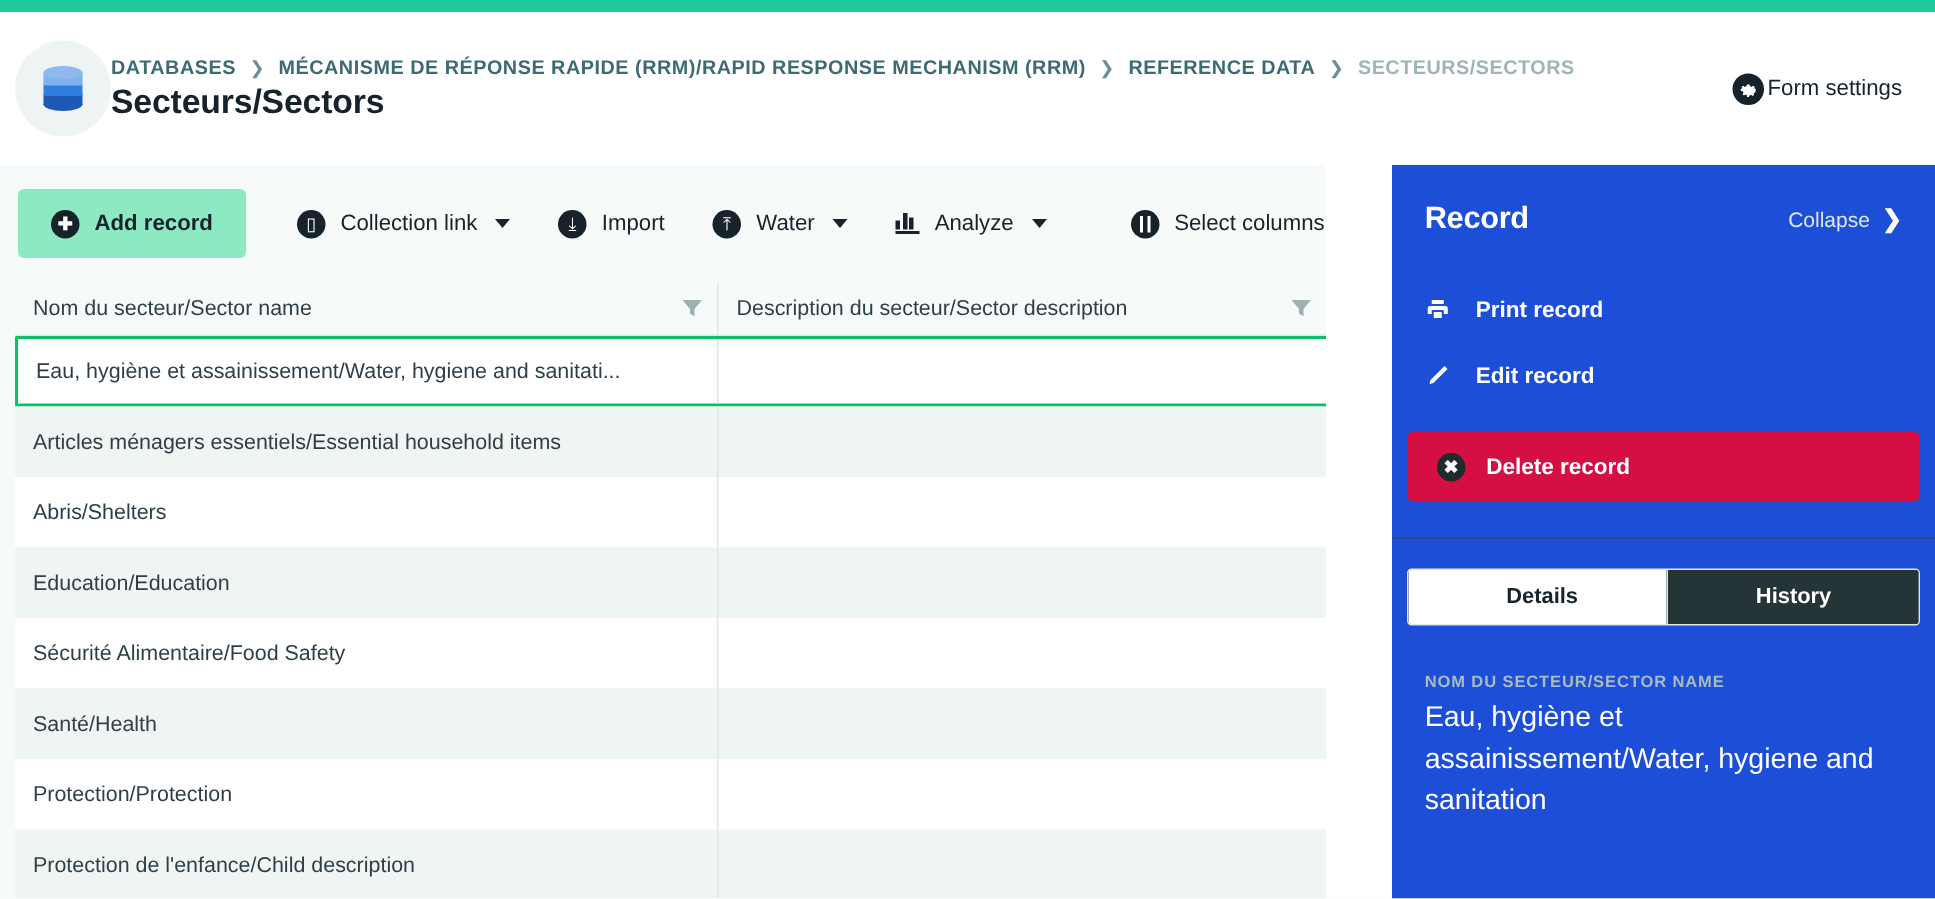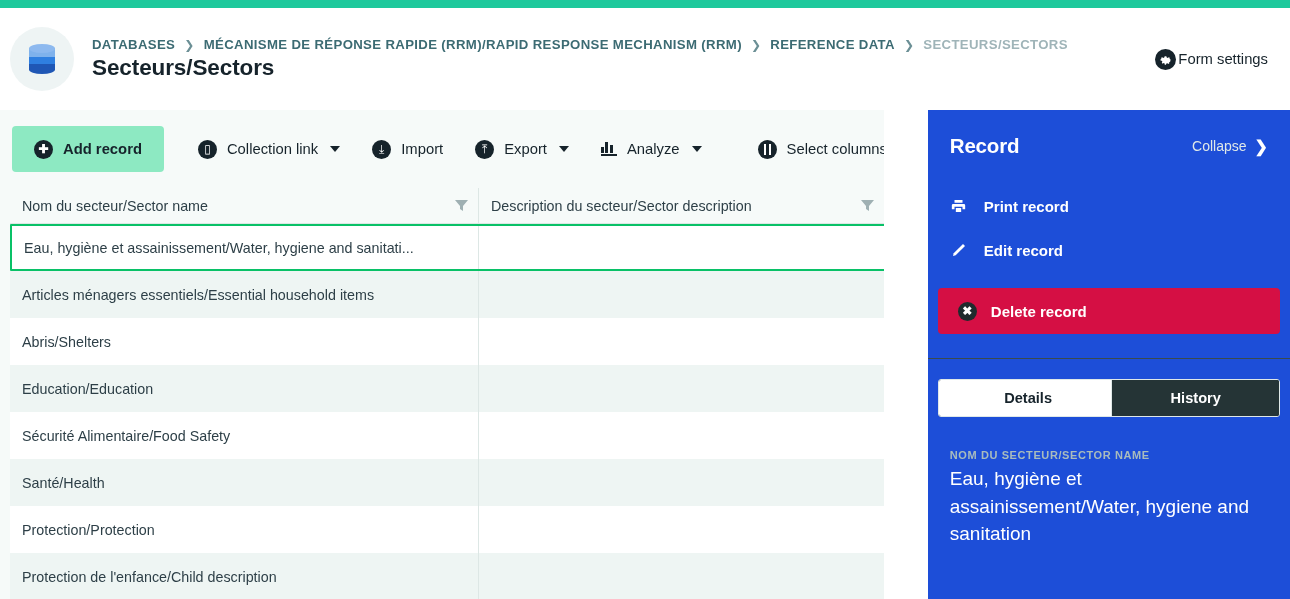--- a/index.html
+++ b/index.html
@@ -41,21 +41,21 @@
   }
   .db-cyl .body3 {
     position: absolute; top: 19px; left: 0; width: 26px; height: 7px;
     background: #1f57b5;
   }
   .db-cyl .bot {
     position: absolute; top: 21px; left: 0; width: 26px; height: 9px;
     border-radius: 50%; background: #1f57b5;
   }
 
-  .title-block { margin-left: 18px; }
+  .title-block { }
   .breadcrumb {
     display: flex; align-items: center;
     font-size: 13.2px; letter-spacing: .35px;
     color: #3c6b73; font-weight: 600;
     margin-bottom: 3px;
   }
   .breadcrumb .crumb { white-space: nowrap; }
   .breadcrumb .crumb.current { color: #9fb4b8; }
   .breadcrumb .sep {
     margin: 0 9px; color: #6b8f95; font-size: 12px; font-weight: 400;
@@ -305,21 +305,21 @@
         <span class="caret"></span>
       </div>
 
       <div class="tb-btn">
         <span class="ico-circle">⤓</span>
         <span>Import</span>
       </div>
 
       <div class="tb-btn">
         <span class="ico-circle">⤒</span>
-        <span>Export</span>
+        <span>Water</span>
         <span class="caret"></span>
       </div>
 
       <div class="tb-btn">
         <span class="bar-ico">
             <i></i>
             <i></i>
             <i></i>
           </span>
         <span>Analyze</span>

